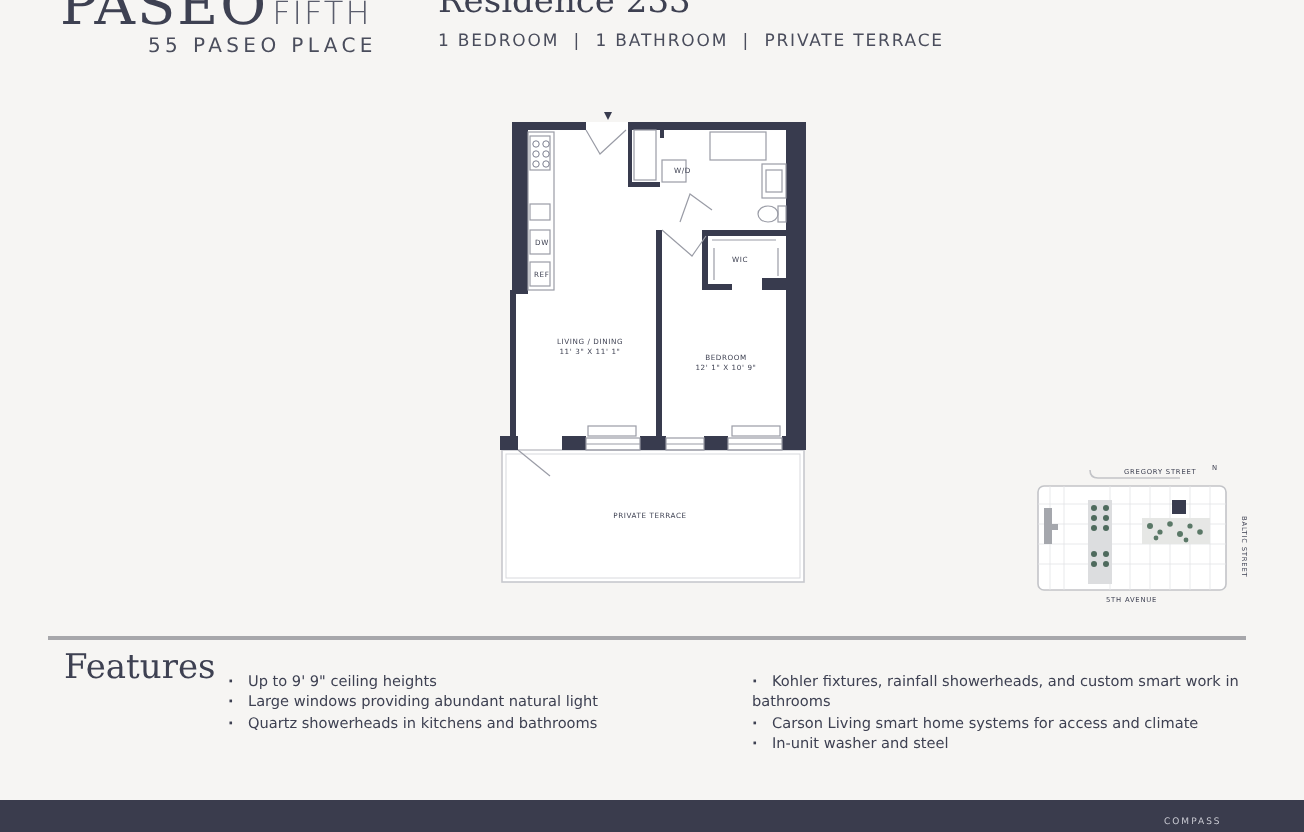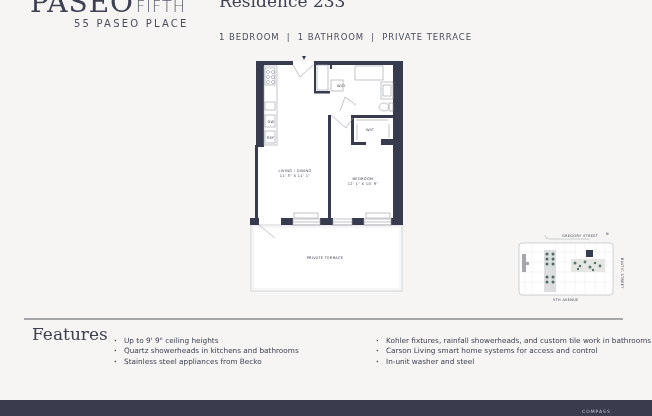--- a/index.html
+++ b/index.html
@@ -2,21 +2,21 @@
 <html><head>
 <meta charset="utf-8">
 <style>
   html, body { margin:0; padding:0; }
   body { width:652px; height:416px; background:#f6f5f3; position:relative; overflow:hidden; font-family:"DejaVu Sans", sans-serif; color:#3a3c4c; }
   .abs { position:absolute; }
   .logo { left:30px; top:-14px; font-family:"DejaVu Serif", serif; font-size:28px; letter-spacing:1px; color:#3e4152; white-space:nowrap; }
   .logo .fifth { font-family:"DejaVu Sans", sans-serif; font-size:16px; letter-spacing:1px; font-weight:300; color:#5a5d6c; margin-left:2px; }
   .subtitle { left:30px; top:18px; font-size:10px; letter-spacing:2.2px; color:#4a4d5c;margin-left:44px; }
   .res-title { left:219px; top:-9px; font-family:"DejaVu Serif", serif; font-size:17px; color:#3e4152; }
-  .res-specs { left:219px; top:32px; font-size:8.5px; letter-spacing:0.9px; color:#4a4d5c; white-space:nowrap; }
+  .res-specs { left:219px; top:16px; font-size:8.5px; letter-spacing:0.9px; color:#4a4d5c; white-space:nowrap; }
   .plan { left:250px; top:55px; width:170px; height:245px; }
   .divider { left:24px; top:318px; width:599px; height:2px; background:#a7a7ab; }
   .features-title { left:32px; top:324px; font-family:"DejaVu Serif", serif; font-size:17px; color:#3e4152; }
   .flist { font-size:7.3px; color:#3e4152; line-height:10.3px; list-style:none; margin:0; padding:0; }
   .flist li::before { content:"\00B7"; display:inline-block; width:10px; font-weight:bold; }
   .flist-left { left:114px; top:336px; }
   .flist-right { left:376px; top:336px; }
   .footer { left:0; top:400px; width:652px; height:16px; background:#3a3c4d; }
   .footer .brand { position:absolute; left:582px; top:9px; font-size:4.5px; letter-spacing:1px; color:#c9cad2; }
   .map { left:515px; top:232px; width:110px; height:72px; }
@@ -180,24 +180,24 @@
   </g>
   <text class="tiny" x="621" y="258" transform="rotate(90 621 258)">BALTIC STREET</text>
   <text class="tiny" x="553" y="301">5TH AVENUE</text>
 </svg>
 
 <div class="abs divider"></div>
 
 <div class="abs features-title">Features</div>
 <ul class="abs flist flist-left">
   <li>Up to 9' 9" ceiling heights</li>
+  <li>Large windows providing abundant natural light</li>
   <li>Quartz showerheads in kitchens and bathrooms</li>
-  <li>Stainless steel appliances from Becko</li>
 </ul>
 <ul class="abs flist flist-right">
-  <li>Kohler fixtures, rainfall showerheads, and custom tile work in bathrooms</li>
-  <li>Carson Living smart home systems for access and control</li>
+  <li>Kohler fixtures, rainfall showerheads, and custom smart work in bathrooms</li>
+  <li>Carson Living smart home systems for access and climate</li>
   <li>In-unit washer and steel</li>
 </ul>
 
 <div class="abs footer">
   <span class="brand">COMPASS</span>
 </div>
 
 </body></html>

